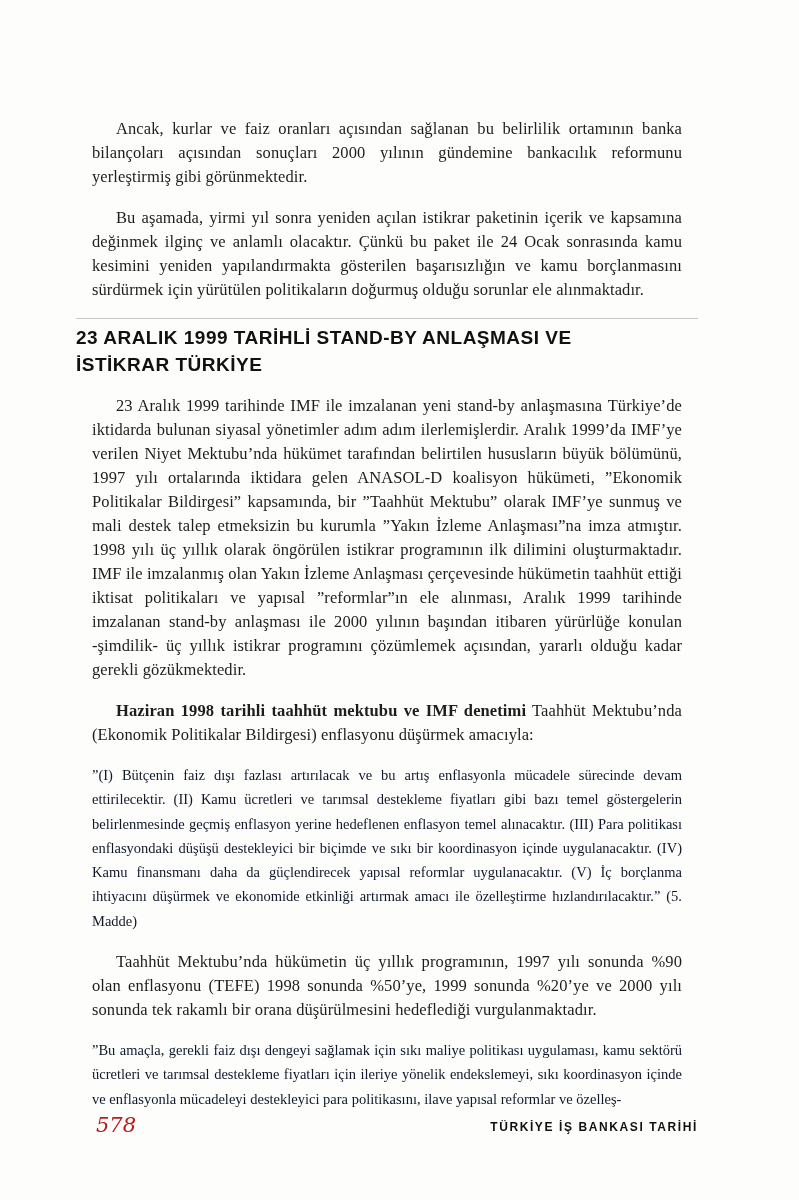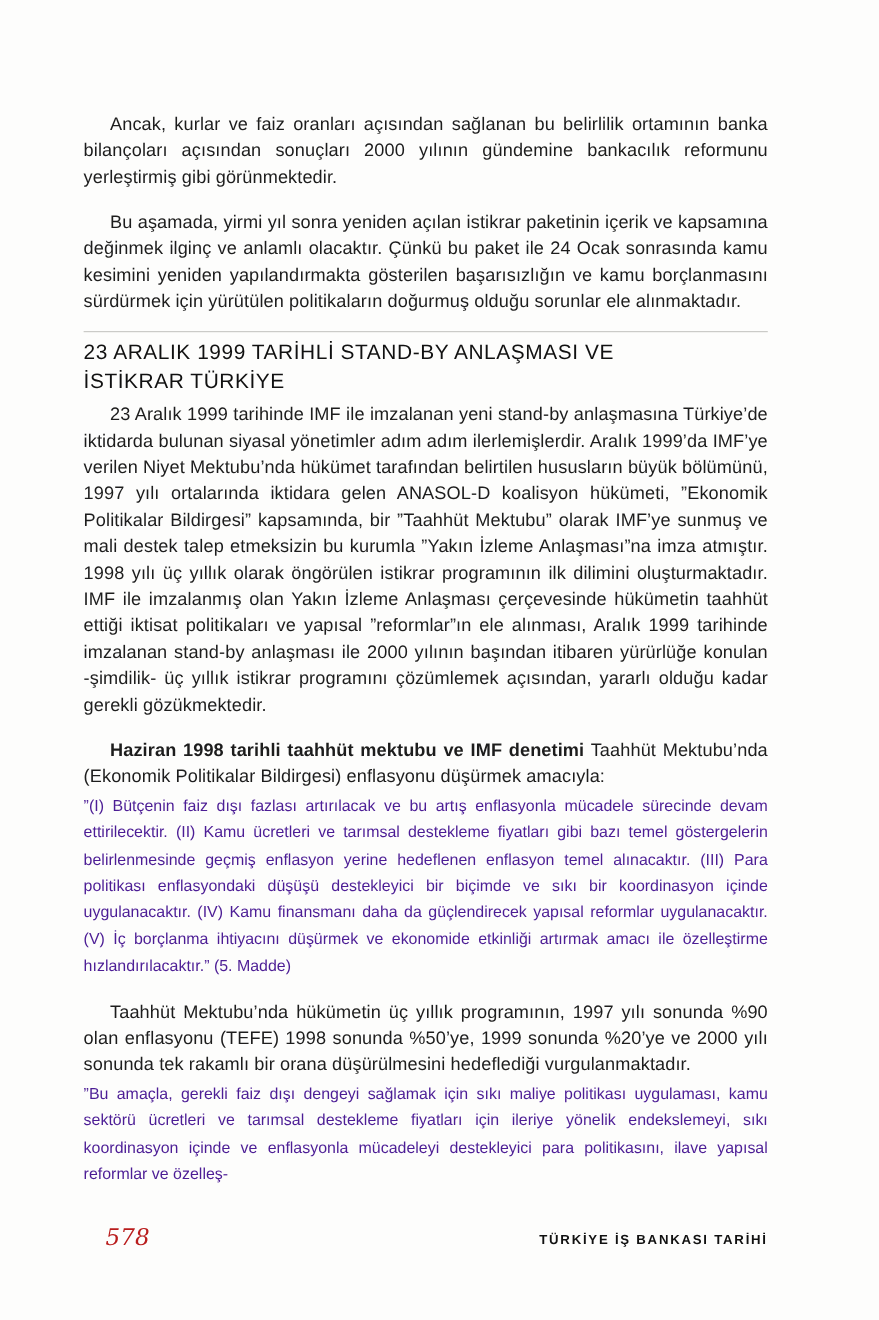--- a/index.html
+++ b/index.html
@@ -17,51 +17,51 @@
     position: absolute;
     inset: 0;
   }
   .column {
     position: absolute;
     left: 76px;
     top: 101px;
     width: 622px;
   }
   p {
-    margin: 0;
+    margin: 16px;
     text-align: justify;
-    font-family: Liberation Sans, sans-serif;
+    font-family: Liberation Serif, serif;
     color: #1d1d1d;
   }
   .body {
     font-size: 16.5px;
     line-height: 24px;
     letter-spacing: 0.1px;
   }
   .indent {
     text-indent: 24px;
   }
   .gap {
     margin-top: 17px;
   }
   .quote {
     font-size: 14.5px;
     line-height: 24.3px;
     margin-top: 3px;
-    color: #4c1d95;
+    color: #0f172a;
   }
   .section-rule {
     border: none;
     border-top: 1.5px solid #c6c6c3;
     margin: 15px 0 0 0;
   }
   .heading {
     margin: 5px 0 4px 0;
     font-family: "Liberation Sans", "DejaVu Sans", sans-serif;
-    font-weight: 400;
+    font-weight: 700;
     font-size: 19px;
     line-height: 27px;
     letter-spacing: 0.5px;
     color: #111111;
   }
   .hline {
     display: block;
   }
   .run-in {
     font-weight: 700;

